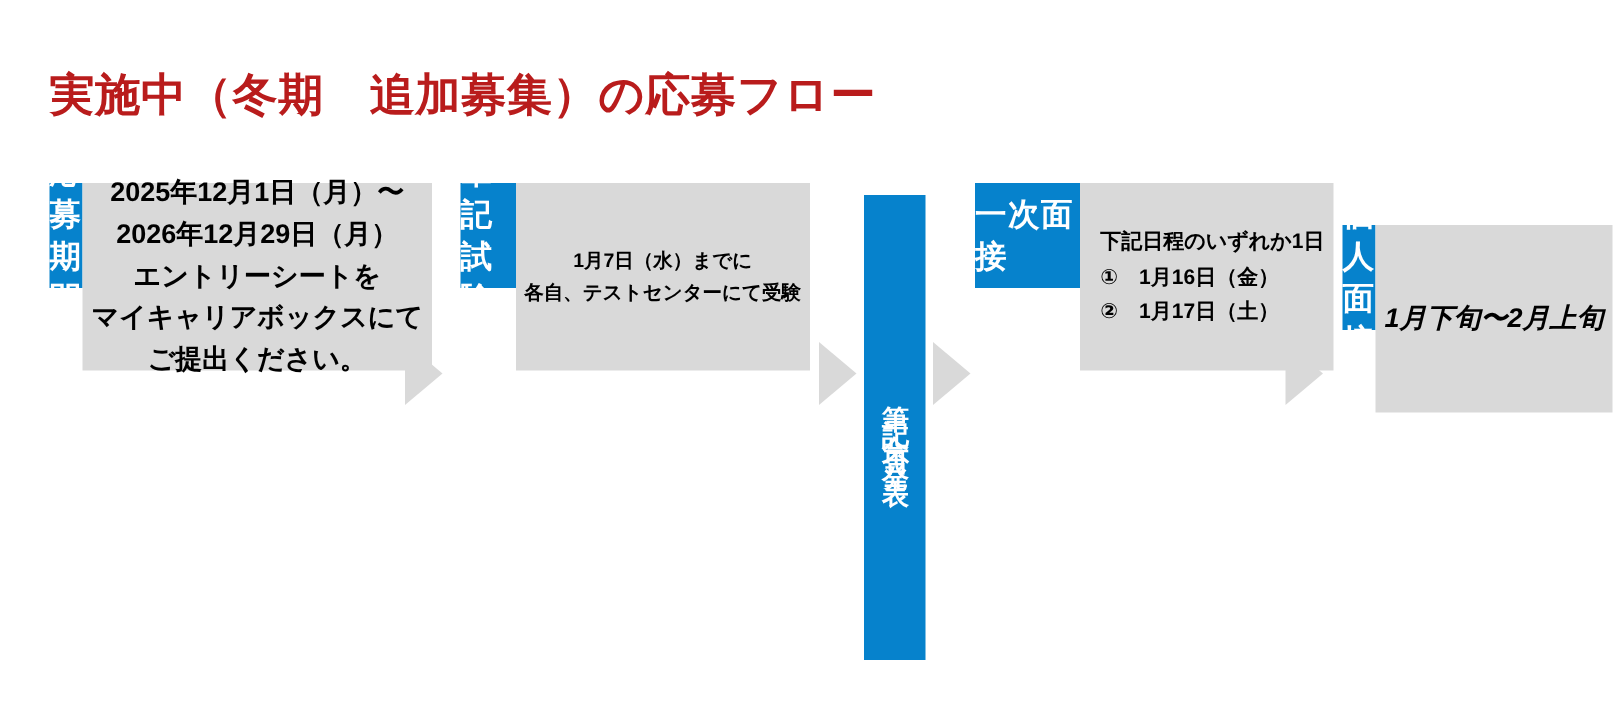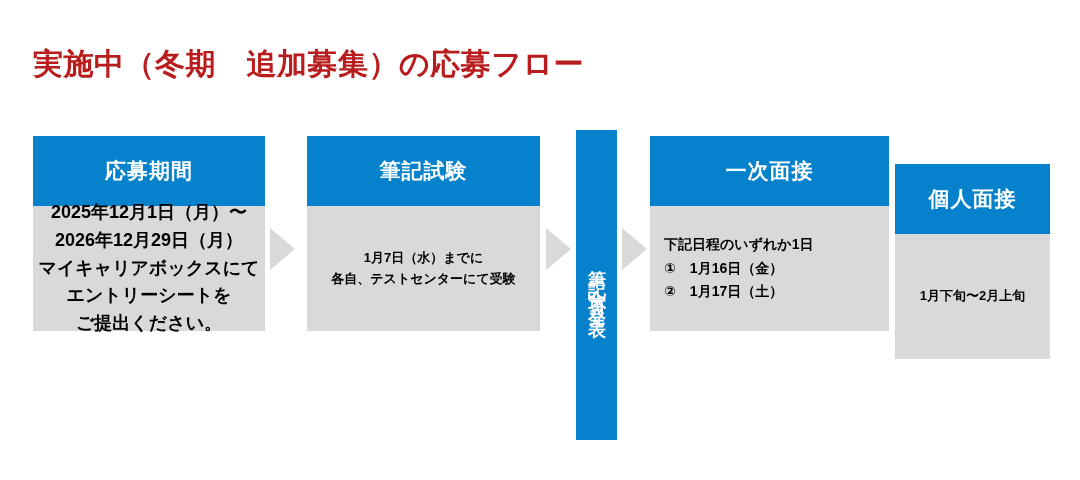--- a/index.html
+++ b/index.html
@@ -26,23 +26,23 @@
     font-weight: bold;
     letter-spacing: 0.5px;
     color: #b91c1c;
     white-space: pre;
     line-height: 1.2;
   }
 
   
   .stage {
     position: absolute;
-    top: 136px;
+    top: 122px;
     display: flex;
-    flex-direction: column;
+    flex-direction: row;
   }
   .stage-header {
     background: #0682cc;
     color: #ffffff;
     font-size: 21px;
     font-weight: bold;
     letter-spacing: 1px;
     display: flex;
     align-items: center;
     justify-content: center;
@@ -77,21 +77,21 @@
   }
 
   
   #stage-1 { left: 33px;  width: 232px; }
   #stage-2 { left: 307px; width: 233px; }
   #stage-4 { left: 650px; width: 239px; }
   #stage-5 { left: 895px; width: 155px; margin-top: 28px; }
 
   #stage-2 .stage-body { font-size: 13px; }
   #stage-4 .stage-body { font-size: 14px; line-height: 1.7; }
-  #stage-5 .stage-body { font-size: 13px; }
+  #stage-5 .stage-body { font-size: 18px; font-style: italic; }
 
   
   .stage-vertical {
     position: absolute;
     left: 576px;
     top: 130px;
     width: 41px;
     height: 310px;
     background: #0682cc;
     color: #ffffff;
@@ -129,22 +129,22 @@
 </head>
 <body>
 
 <div class="page-title">実施中（冬期　追加募集）の応募フロー</div>
 
 <div class="stage" id="stage-1">
   <div class="stage-header">応募期間</div>
   <div class="stage-body">
     <span class="line">2025年12月1日（月）〜</span>
     <span class="line">2026年12月29日（月）</span>
+    <span class="line">エントリーシートを</span>
     <span class="line">マイキャリアボックスにて</span>
-    <span class="line">エントリーシートを</span>
     <span class="line">ご提出ください。</span>
   </div>
 </div>
 
 <div class="arrow" id="arrow-1"></div>
 
 <div class="stage" id="stage-2">
   <div class="stage-header">筆記試験</div>
   <div class="stage-body">
     <span class="line">1月7日（水）までに</span>

